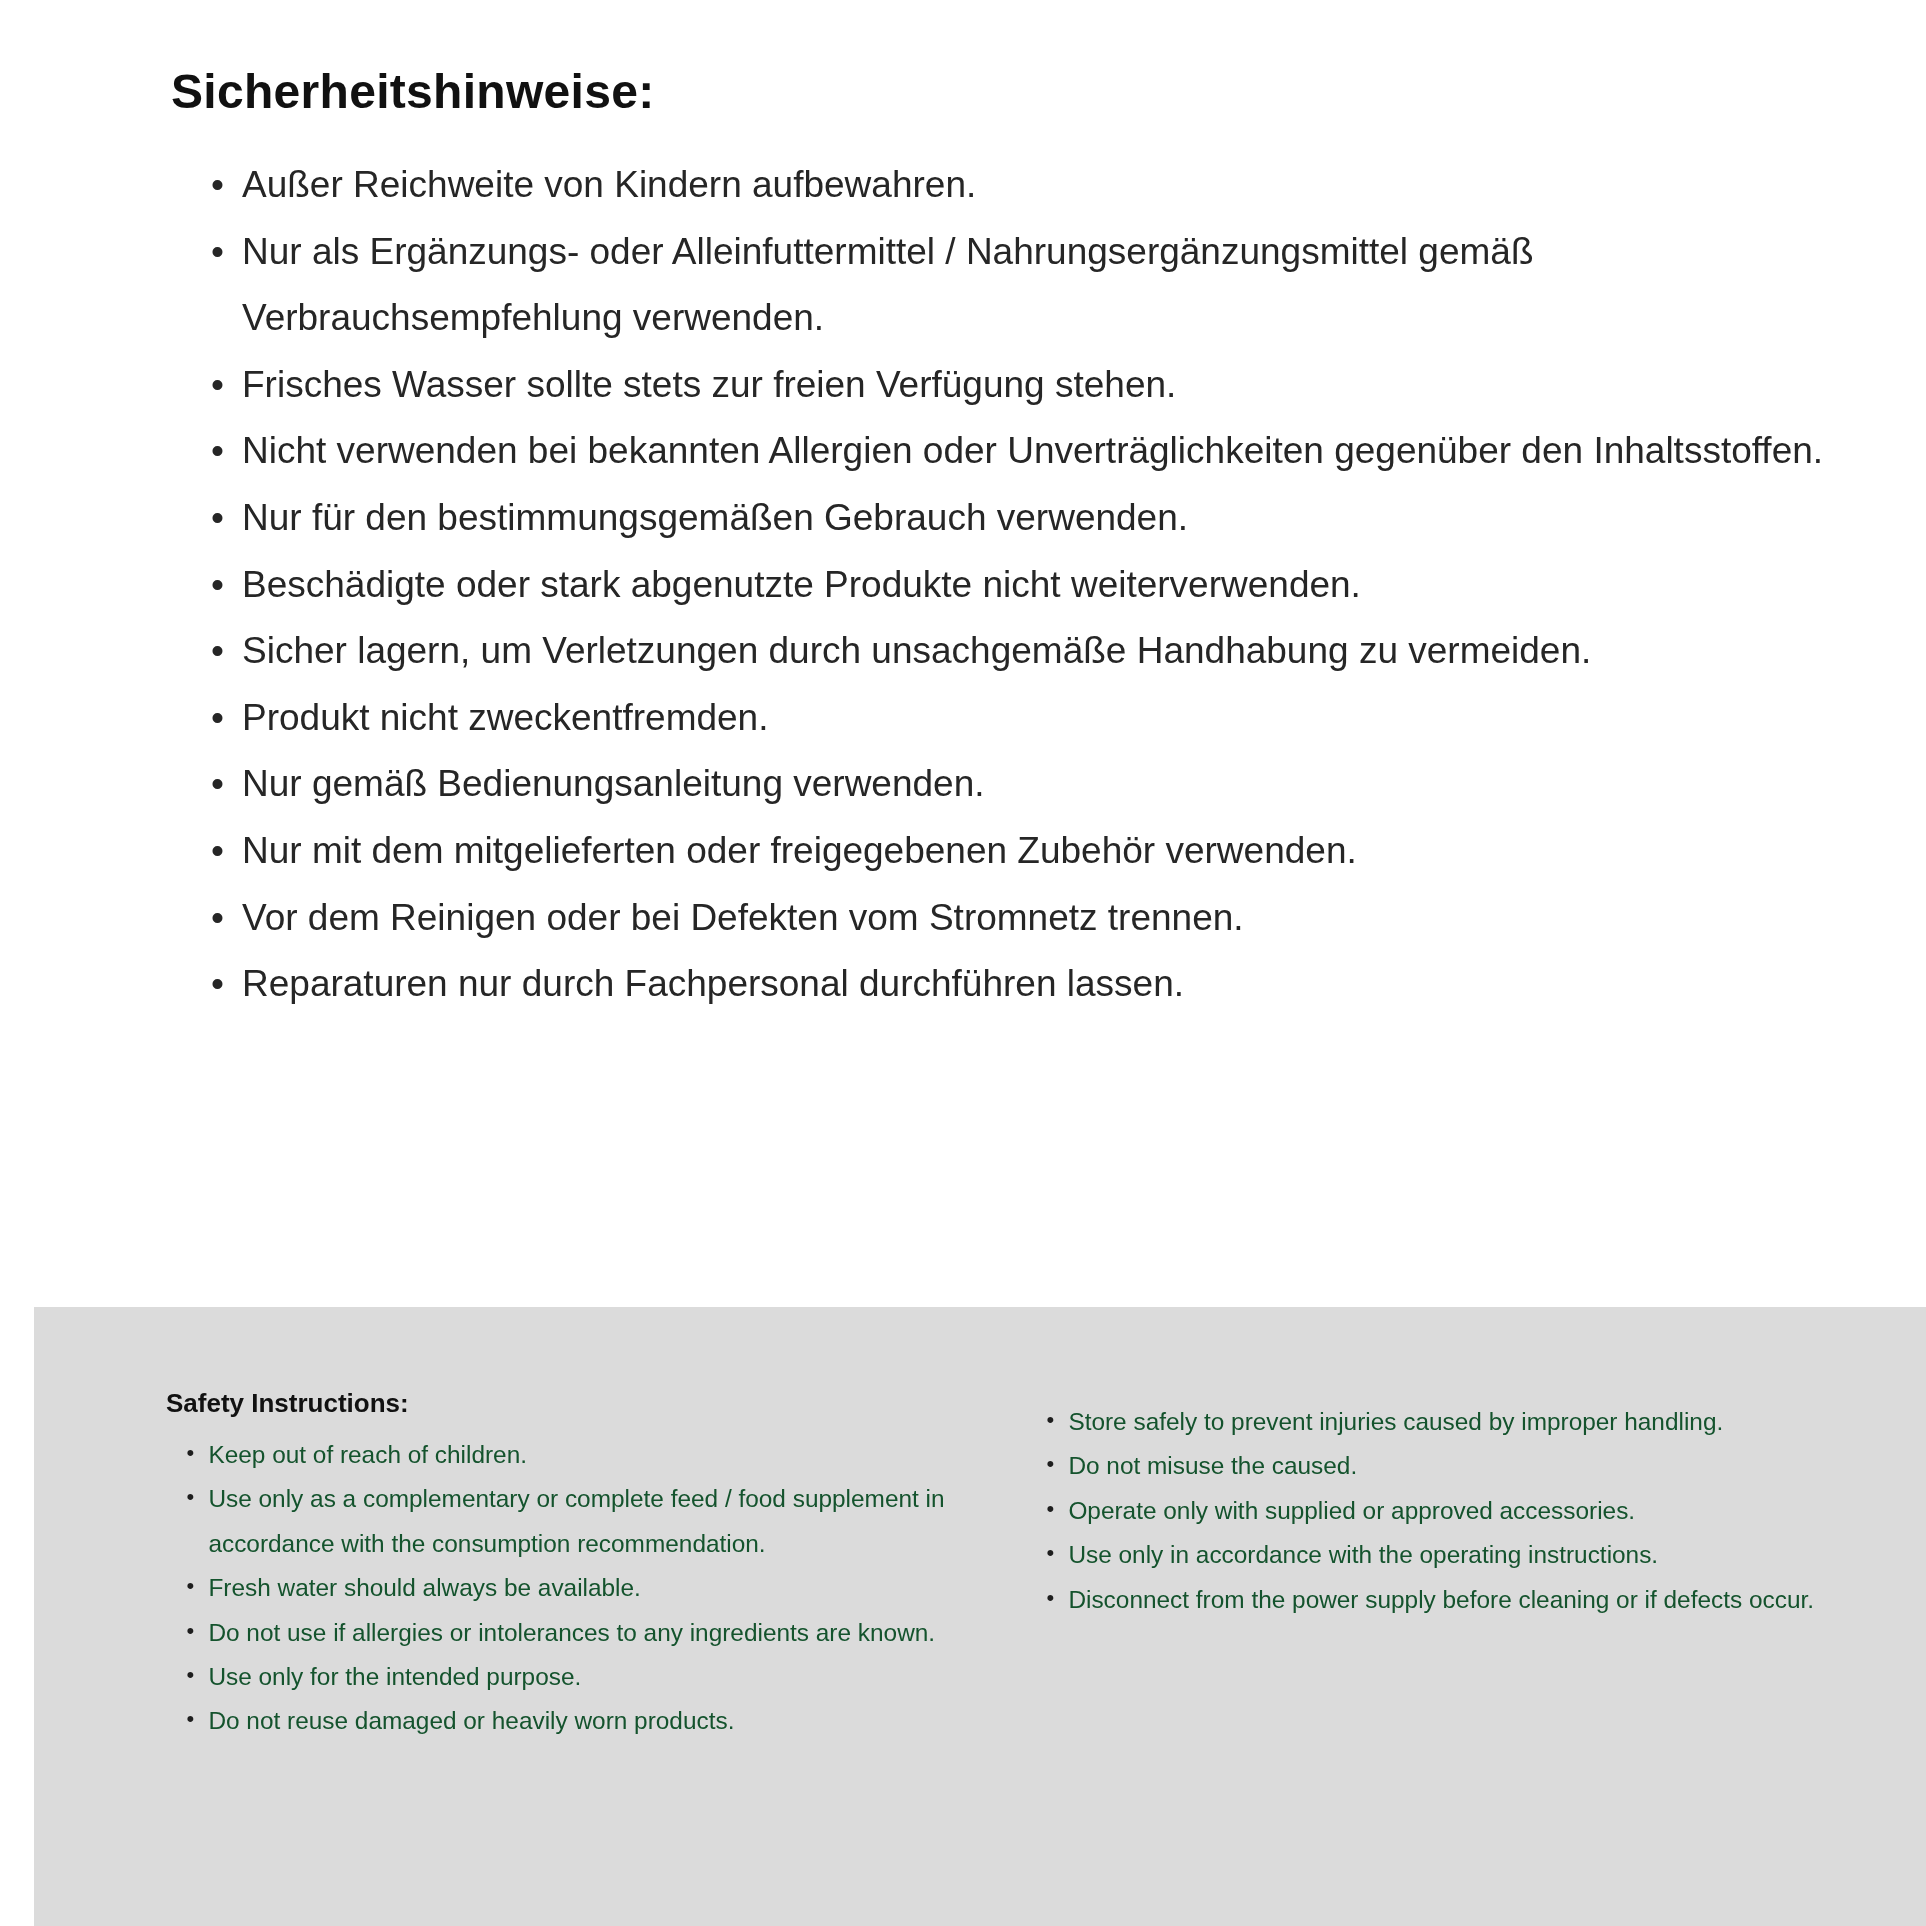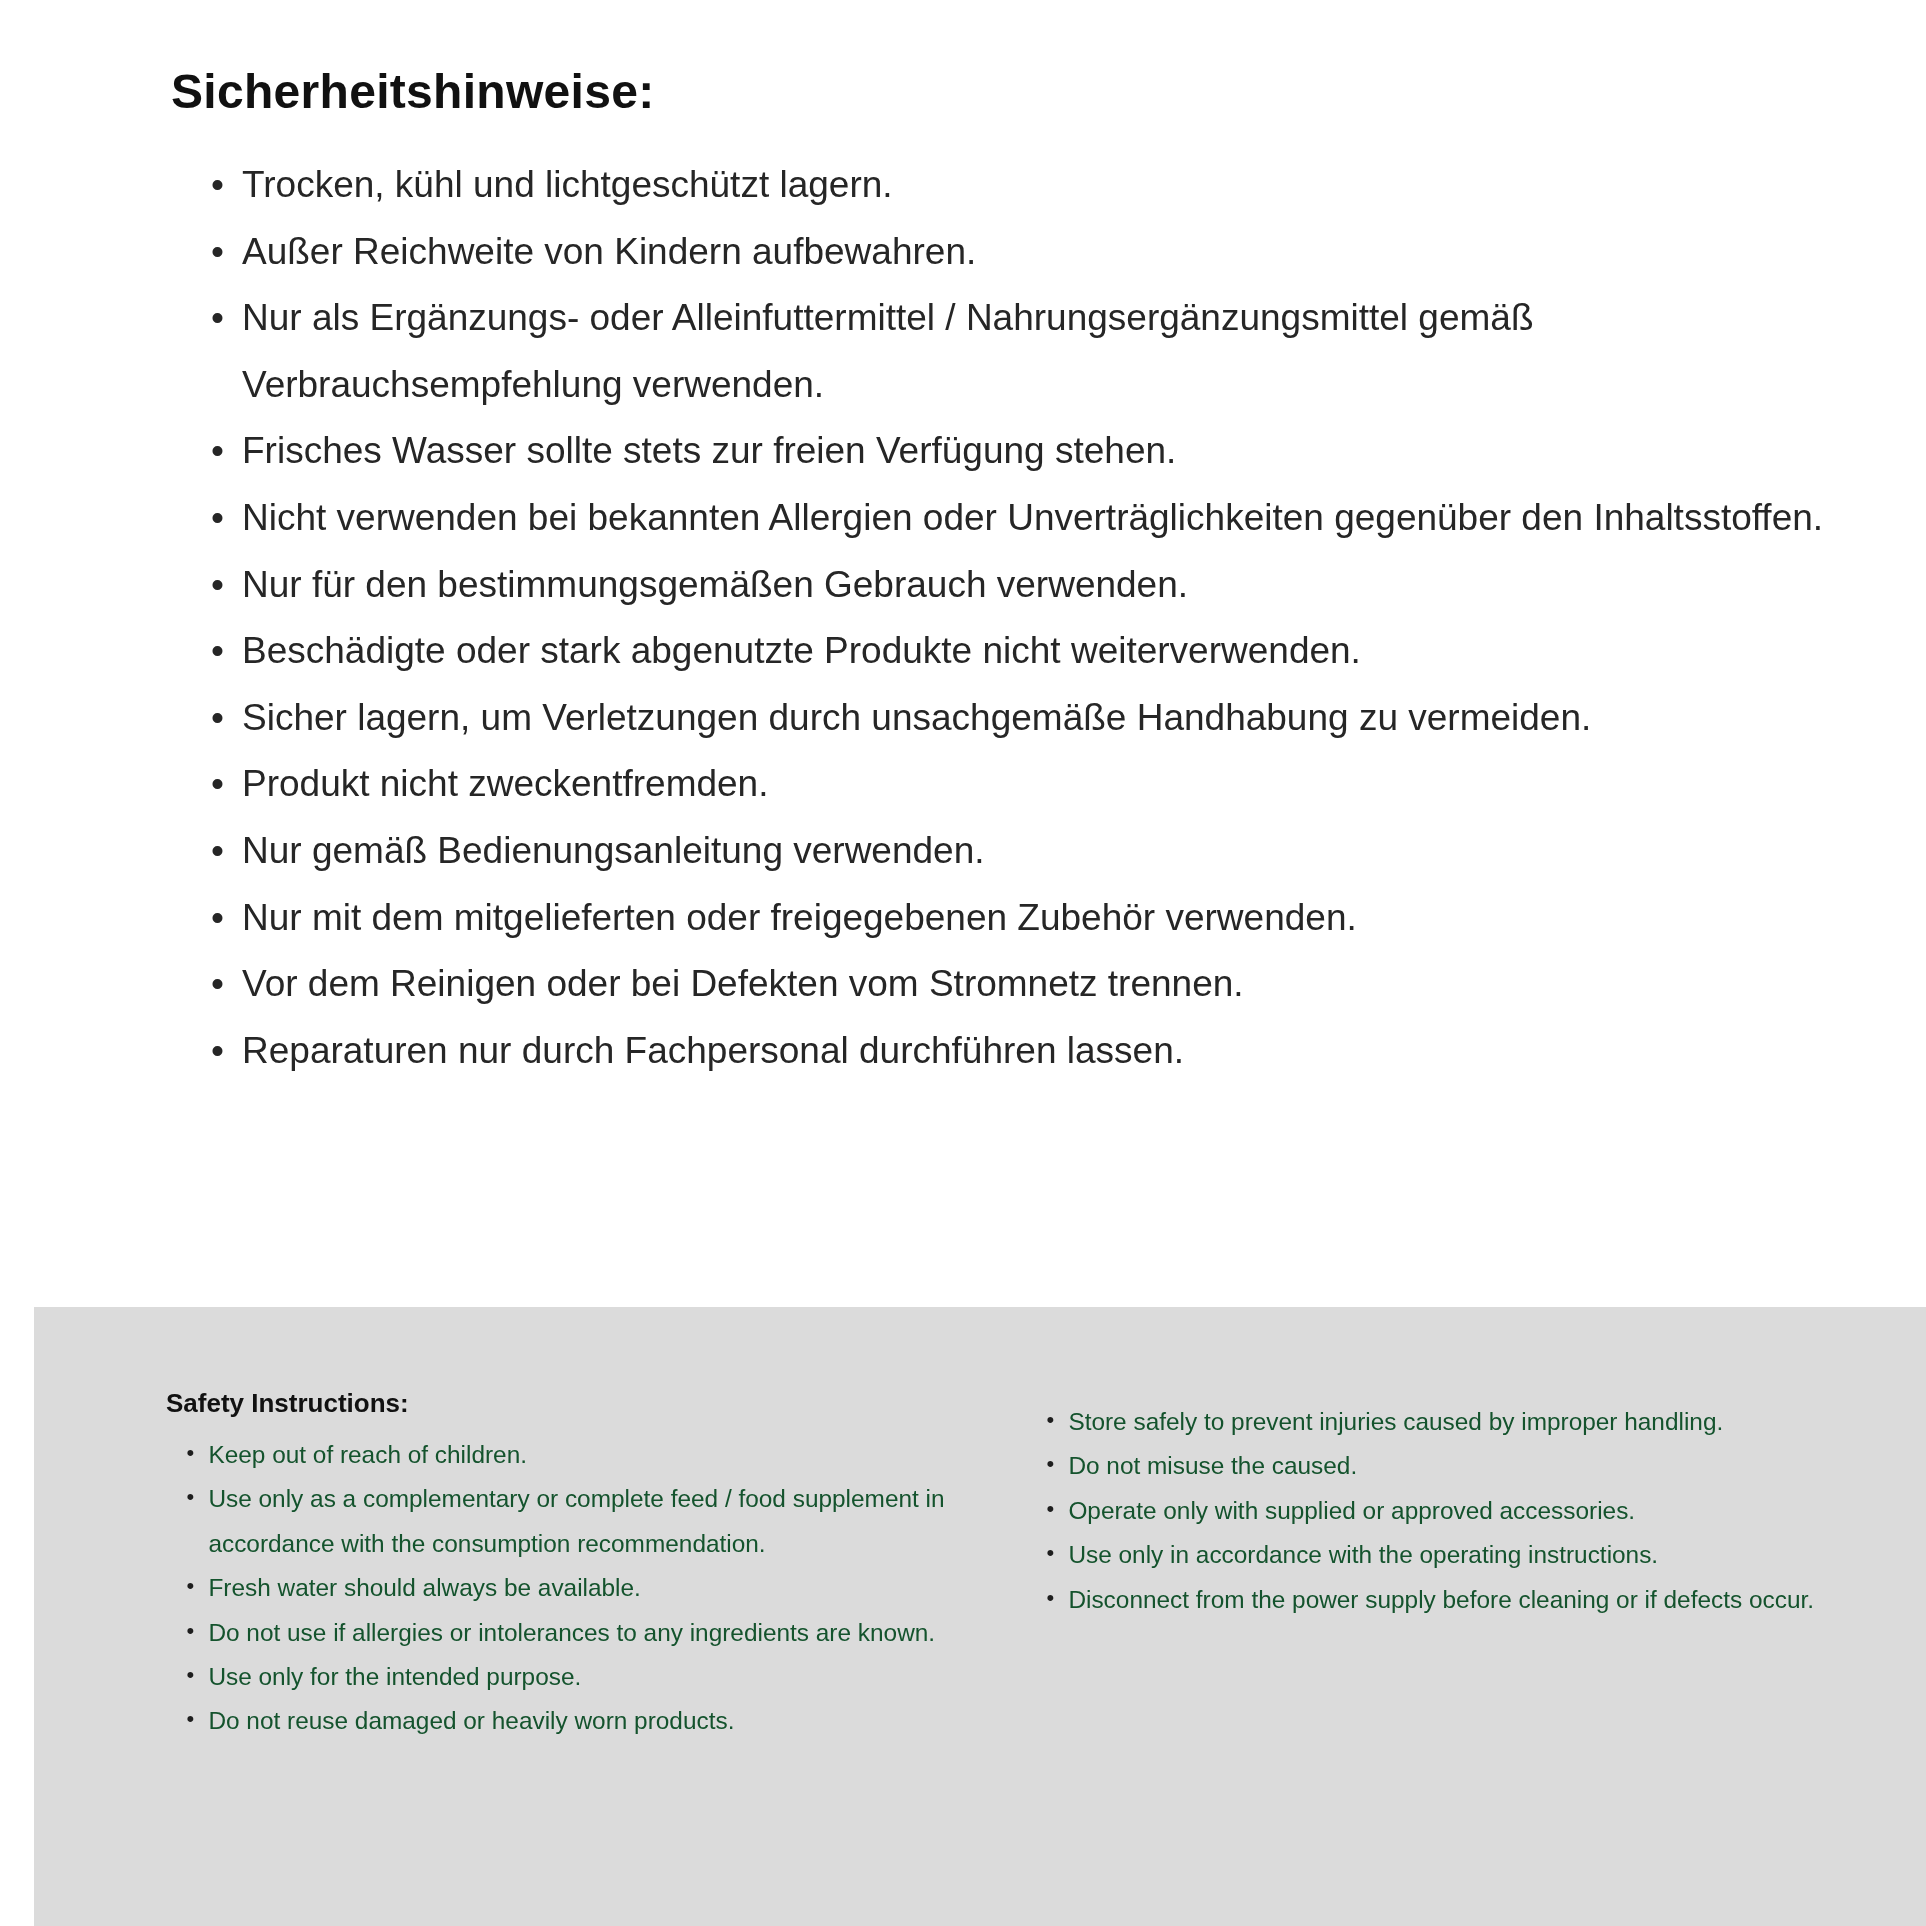--- a/index.html
+++ b/index.html
@@ -96,21 +96,20 @@
   }
 </style>
 </head>
 <body>
 
 <div class="page">
 
   <div class="white-section">
     <h1 class="de-heading">Sicherheitshinweise:</h1>
     <ul class="de-list">
-      <li>Trocken, kühl und lichtgeschützt lagern.</li>
       <li>Außer Reichweite von Kindern aufbewahren.</li>
       <li>Nur als Ergänzungs- oder Alleinfuttermittel / Nahrungsergänzungsmittel gemäß Verbrauchsempfehlung verwenden.</li>
       <li>Frisches Wasser sollte stets zur freien Verfügung stehen.</li>
       <li>Nicht verwenden bei bekannten Allergien oder Unverträglichkeiten gegenüber den Inhaltsstoffen.</li>
       <li>Nur für den bestimmungsgemäßen Gebrauch verwenden.</li>
       <li>Beschädigte oder stark abgenutzte Produkte nicht weiterverwenden.</li>
       <li>Sicher lagern, um Verletzungen durch unsachgemäße Handhabung zu vermeiden.</li>
       <li>Produkt nicht zweckentfremden.</li>
       <li>Nur gemäß Bedienungsanleitung verwenden.</li>
       <li>Nur mit dem mitgelieferten oder freigegebenen Zubehör verwenden.</li>

